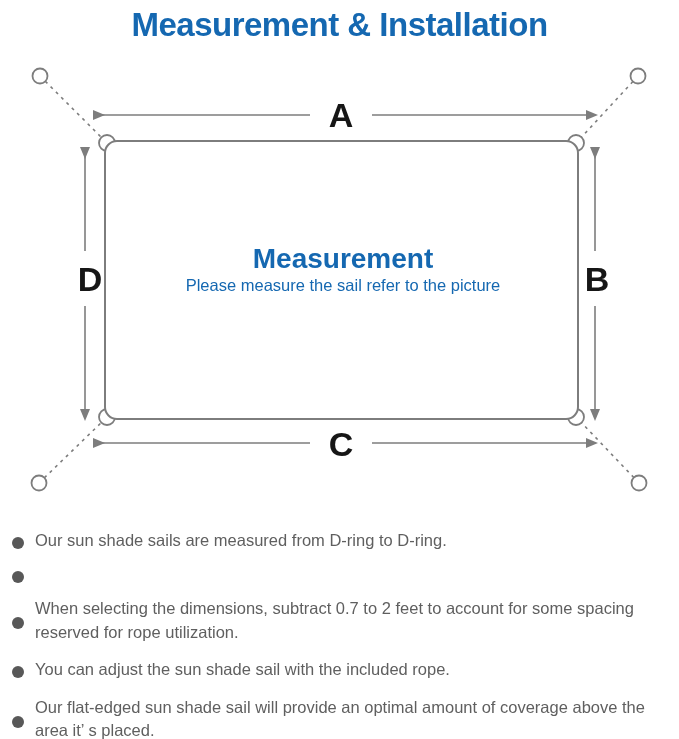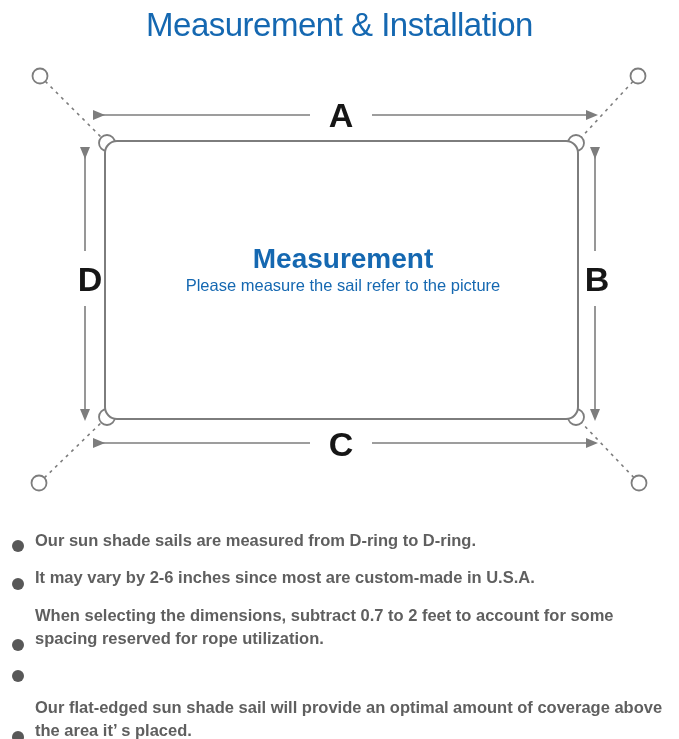--- a/index.html
+++ b/index.html
@@ -12,21 +12,21 @@
   *{box-sizing:border-box;margin:0;padding:0;}
   html,body{background:#ffffff;}
   body{
     width:679px;height:739px;overflow:hidden;
     font-family:"Liberation Sans", sans-serif;
   }
   .page{width:679px;height:739px;position:relative;}
   .page-title{
     text-align:center;
     font-size:33px;
-    font-weight:normal;
+    font-weight:bold;
     color:var(--accent-blue);
     letter-spacing:-0.5px;
     padding-top:6px;
     height:48px;
   }
   .diagram-wrap{width:679px;height:465px;position:relative;}
   svg{display:block;}
   .sail-outline{fill:#ffffff;stroke:var(--line-gray);stroke-width:2;}
   .tether{stroke:var(--line-gray);stroke-width:1.6;stroke-dasharray:3 4.5;fill:none;}
   .anchor-ring{fill:#ffffff;stroke:var(--line-gray);stroke-width:1.8;}
@@ -47,23 +47,22 @@
     font-family:"Liberation Sans", sans-serif;
     font-size:16.5px;fill:var(--accent-blue);
     text-anchor:middle;
   }
   .notes{
     list-style:none;
     margin:16px 0 0 12px;
   }
   .notes li{
     display:flex;
-    align-items:flex-end;
+    align-items:center;
     margin-bottom:14px;
-    font-weight:bold;
   }
   .dot{
     width:12px;height:12px;border-radius:50%;
     background:var(--bullet-gray);
     flex:0 0 12px;
     margin:5px 11px 0 0;
   }
   .note-text{
     font-size:16.5px;
     line-height:1.42;
@@ -127,28 +126,28 @@
     </svg>
   </div>
 
   <ul class="notes">
     <li>
       <span class="dot"></span>
       <span class="note-text">Our sun shade sails are measured from D-ring to D-ring.</span>
     </li>
     <li>
       <span class="dot"></span>
-      <span class="note-text">It may vary by 2-6 inches since most are custom-made in U.S.A.</span>
     </li>
     <li>
       <span class="dot"></span>
       <span class="note-text">When selecting the dimensions, subtract 0.7 to 2 feet to account for some spacing reserved for rope utilization.</span>
     </li>
     <li>
       <span class="dot"></span>
+      <span class="note-text">You can adjust the sun shade sail with the included rope.</span>
     </li>
     <li>
       <span class="dot"></span>
       <span class="note-text">Our flat-edged sun shade sail will provide an optimal amount of coverage above the area it’ s placed.</span>
     </li>
   </ul>
 
 </div>
 
 </body></html>

